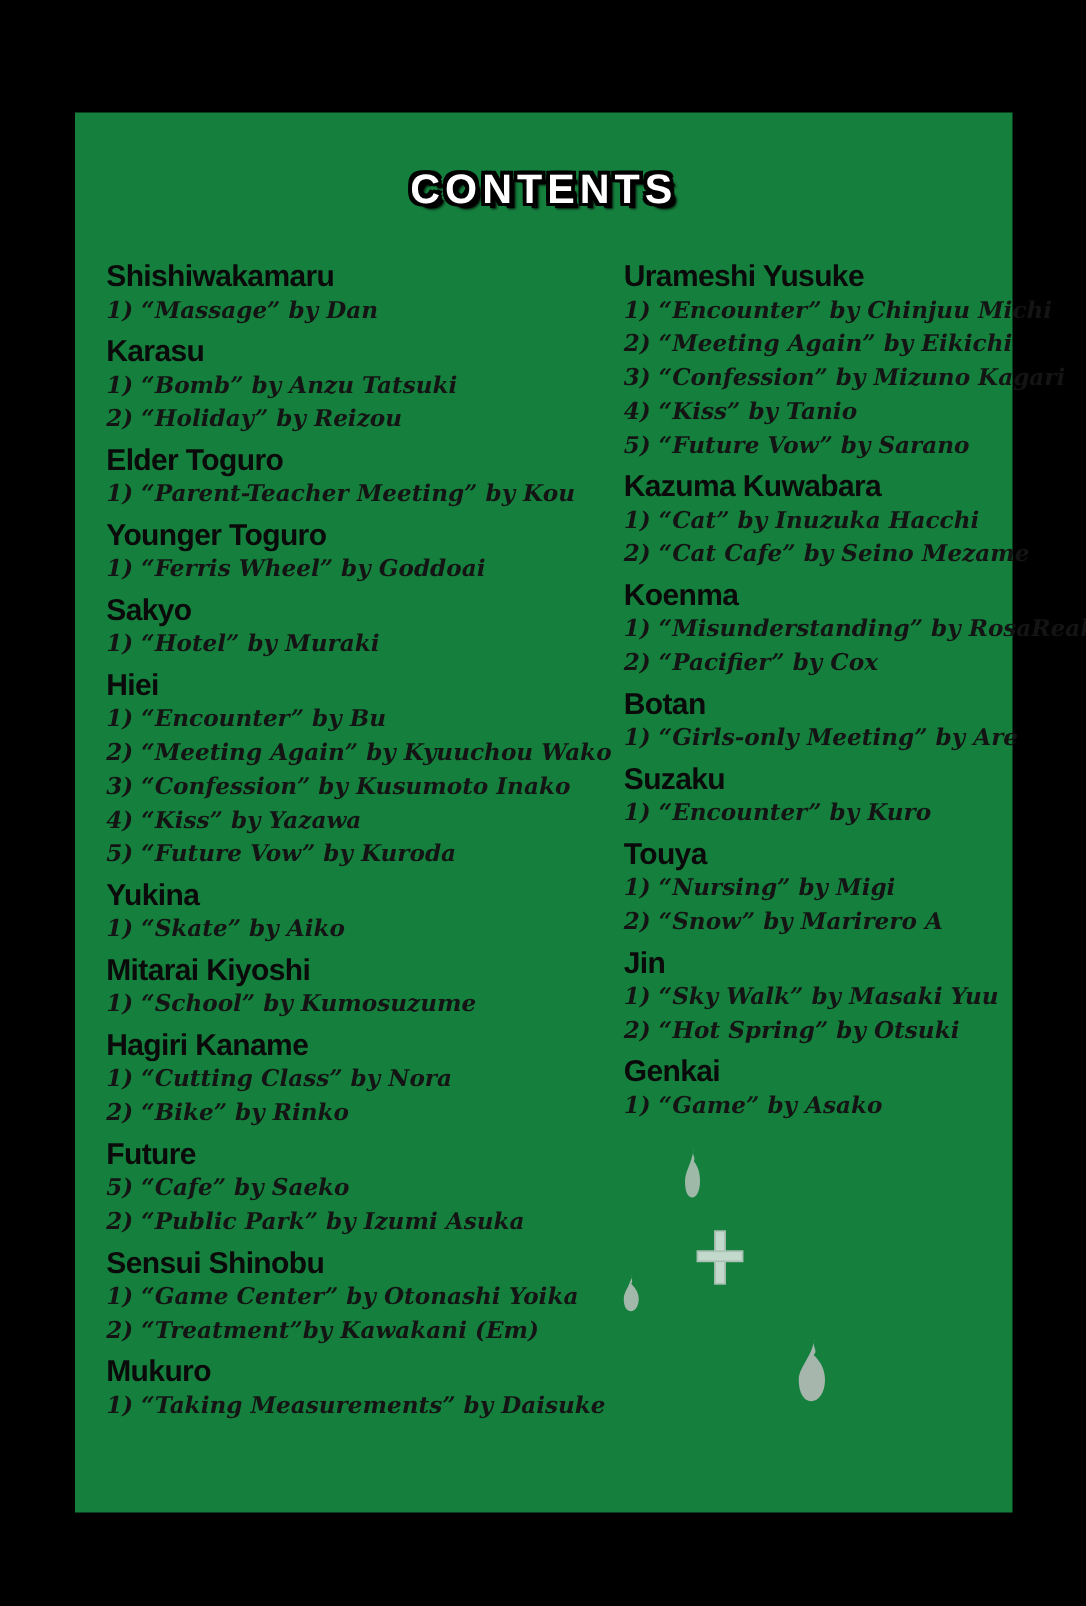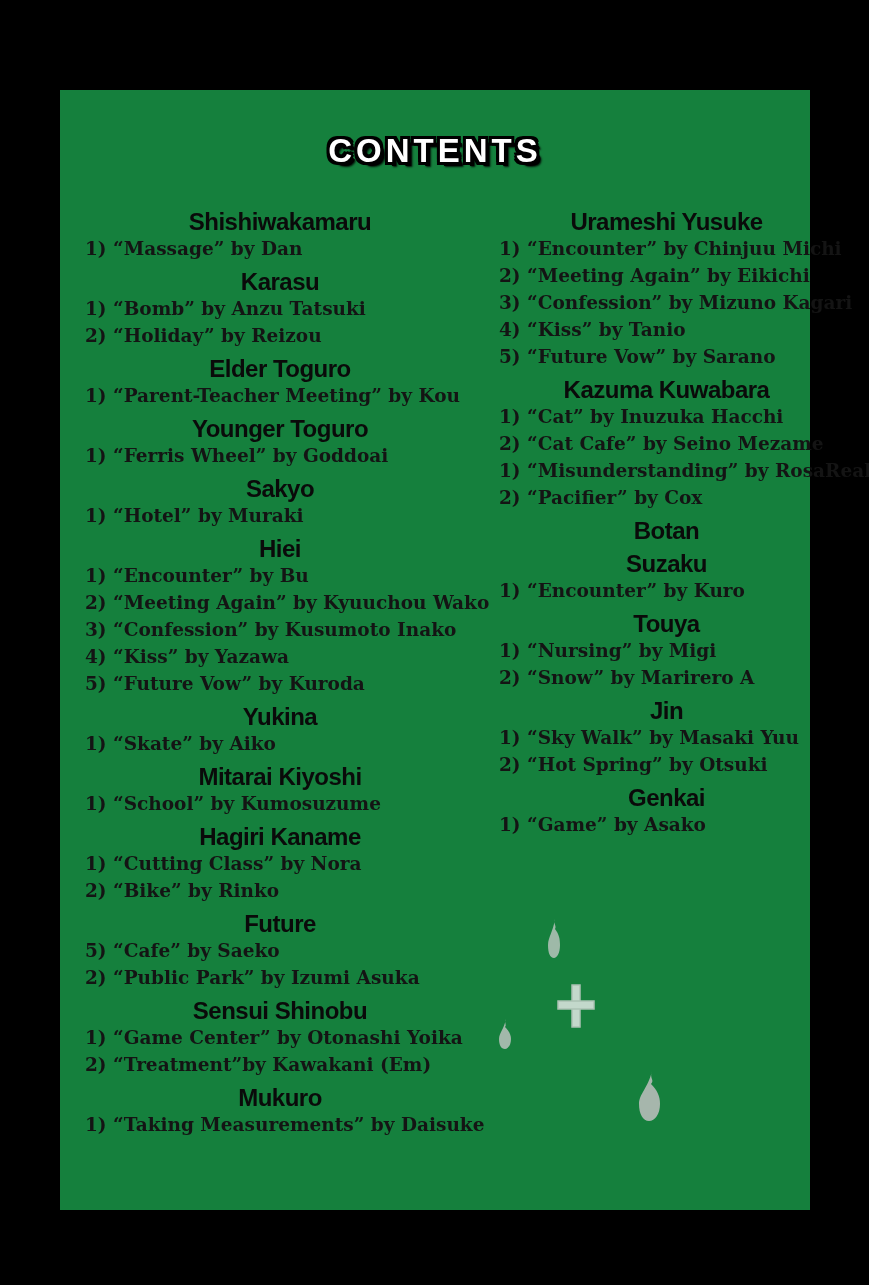--- a/index.html
+++ b/index.html
@@ -51,25 +51,25 @@
   .col-right { left: 415px; width: 335px; margin-left: 24px; }
   .char-header {
     font-family: "Liberation Sans", sans-serif;
     font-weight: 800;
     font-size: 24px;
     line-height: 27px;
     letter-spacing: -0.5px;
     color: #0a0a0a;
     margin-top: 6px;
     white-space: nowrap;
-    text-align: center;
   }
   .char-header:first-child { margin-top: 0; }
   .entry {
     font-family: "DejaVu Serif", serif;
+    font-style: italic;
     font-weight: bold;
     font-size: 18.5px;
     line-height: 27px;
     color: #141414;
     white-space: nowrap;
   }
   .watermark {
     position: absolute;
     pointer-events: none;
   }
@@ -124,23 +124,25 @@
   <div class="column col-right">
       <div class="char-header">Urameshi Yusuke</div>
       <div class="entry">1) “Encounter” by Chinjuu Michi</div>
       <div class="entry">2) “Meeting Again” by Eikichi</div>
       <div class="entry">3) “Confession” by Mizuno Kagari</div>
       <div class="entry">4) “Kiss” by Tanio</div>
       <div class="entry">5) “Future Vow” by Sarano</div>
       <div class="char-header">Kazuma Kuwabara</div>
       <div class="entry">1) “Cat” by Inuzuka Hacchi</div>
       <div class="entry">2) “Cat Cafe” by Seino Mezame</div>
+      <div class="char-header">Koenma</div>
       <div class="entry">1) “Misunderstanding” by RosaReah</div>
       <div class="entry">2) “Pacifier” by Cox</div>
       <div class="char-header">Botan</div>
+      <div class="entry">1) “Girls-only Meeting” by Are</div>
       <div class="char-header">Suzaku</div>
       <div class="entry">1) “Encounter” by Kuro</div>
       <div class="char-header">Touya</div>
       <div class="entry">1) “Nursing” by Migi</div>
       <div class="entry">2) “Snow” by Marirero A</div>
       <div class="char-header">Jin</div>
       <div class="entry">1) “Sky Walk” by Masaki Yuu</div>
       <div class="entry">2) “Hot Spring” by Otsuki</div>
       <div class="char-header">Genkai</div>
       <div class="entry">1) “Game” by Asako</div>

